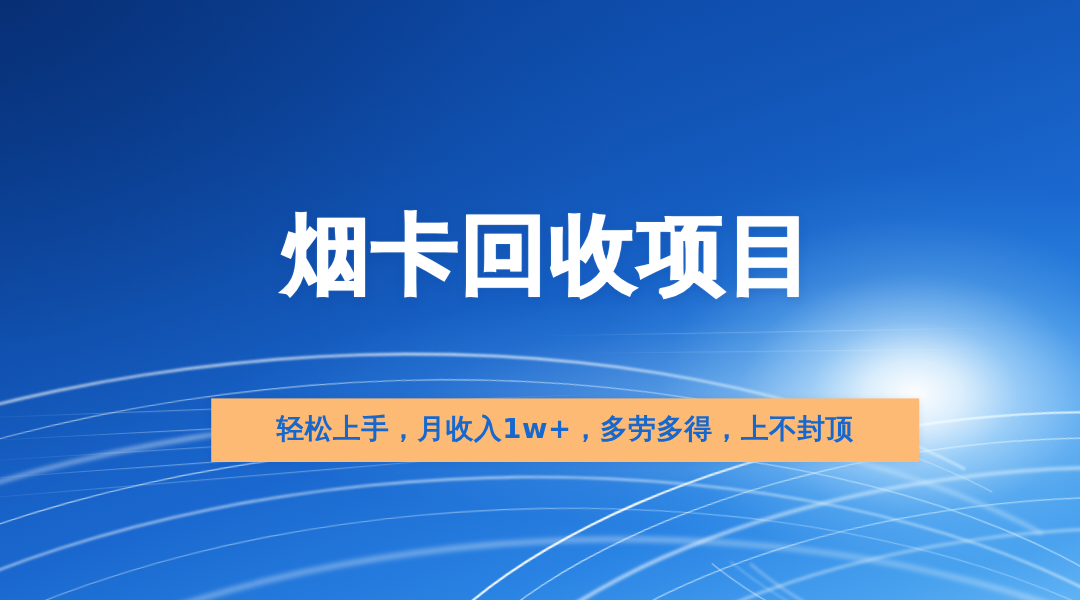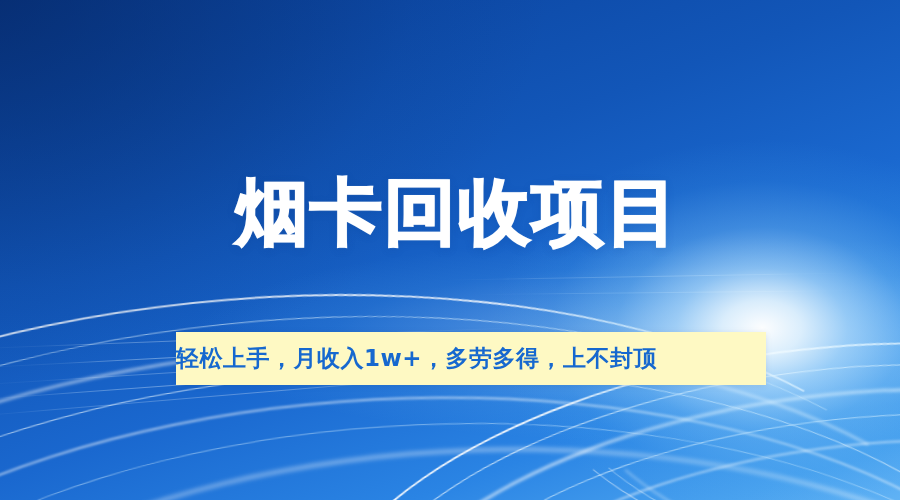--- a/index.html
+++ b/index.html
@@ -127,24 +127,24 @@
     white-space: nowrap;
   }
 
   
   #subtitle-bar {
     position: absolute;
     left: 176px;
     top: 332px;
     width: 590px;
     height: 53px;
-    background: #fef9c3;
+    background: #fdba74;
     display: flex;
     align-items: center;
-    justify-content: flex-start;
+    justify-content: center;
     box-shadow: 0 1px 6px rgba(6,40,100,0.10);
   }
   #subtitle-text {
     color: #1668cf;
     font-size: 23px;
     font-weight: 600;
     letter-spacing: 0.5px;
     line-height: 1;
     font-family: "DejaVu Sans", "Liberation Sans", sans-serif;
     white-space: nowrap;

